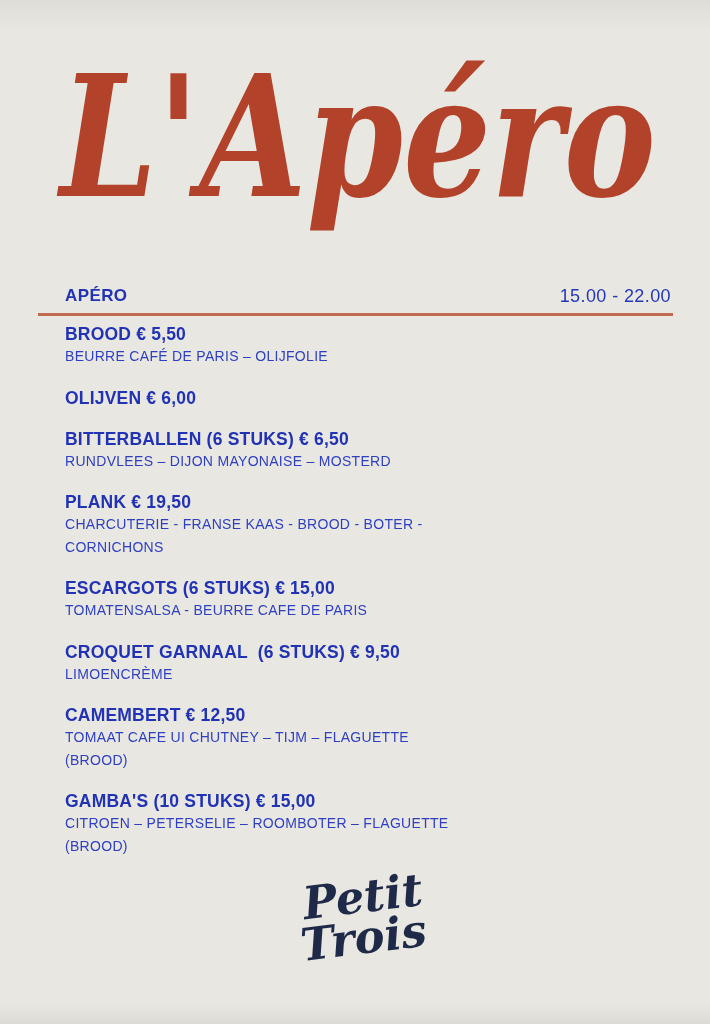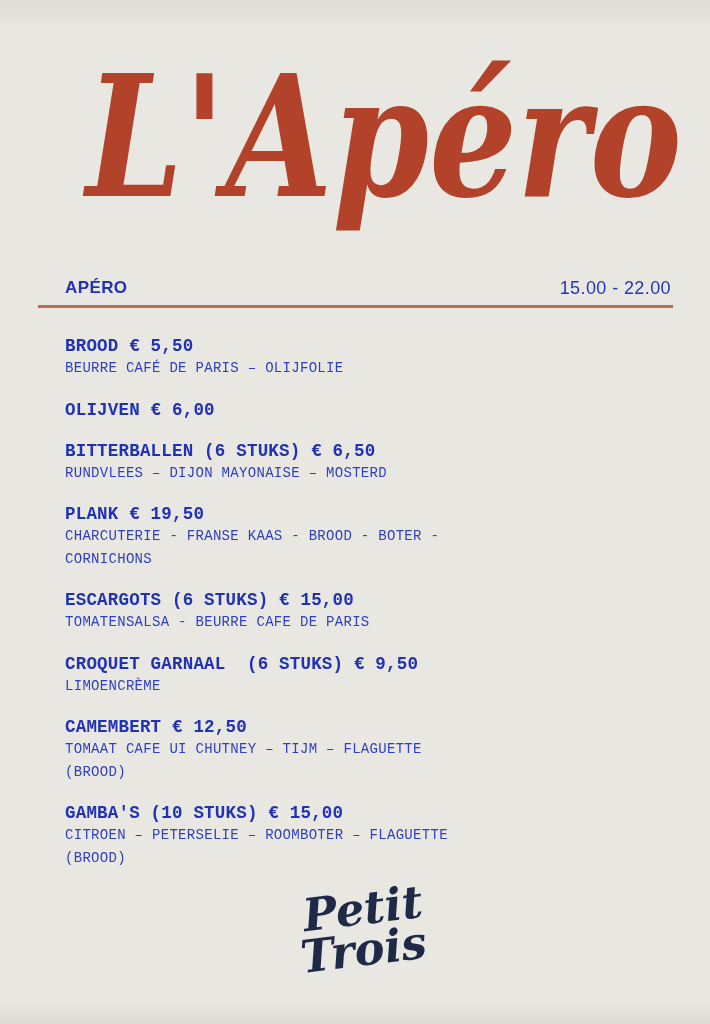--- a/index.html
+++ b/index.html
@@ -20,40 +20,39 @@
     
     background-image:
       linear-gradient(to bottom, rgba(190,188,183,0.25) 0px, rgba(190,188,183,0.0) 30px),
       linear-gradient(to top, rgba(190,188,183,0.28) 0px, rgba(190,188,183,0.0) 22px);
   }
 
   
   .masthead {
     padding-top: 18px;
     height: 242px;
-    padding-left: 26px;
   }
   .masthead svg {
     display: block;
     overflow: visible;
   }
   .masthead text {
     font-family: "DejaVu Serif", serif;
     font-style: italic;
     font-weight: bold;
     fill: #b2432a;
   }
 
   
   .content {
     padding: 0 37px 0 65px;
   }
 
   .section-header {
-    margin-top: 18px;
+    margin-top: 26px;
     display: flex;
     justify-content: space-between;
     align-items: flex-end;
   }
   .section-label {
     font-size: 17px;
     font-weight: bold;
     letter-spacing: 0.4px;
     color: #2133b4;
     line-height: 20px;
@@ -68,22 +67,21 @@
   .divider {
     margin-left: -27px;           
     margin-top: 7px;
     height: 3px;
     background: #c06a51;
     border: none;
   }
 
   
   .menu-list {
-    margin-top: 27px;
-    font-family: Liberation Mono, monospace;
+    margin-top: 7px;
   }
   .menu-item {
     margin-bottom: 19px;
     max-width: 470px;
   }
   .item-name {
     font-size: 17.5px;
     font-weight: bold;
     letter-spacing: 0.2px;
     line-height: 22px;

